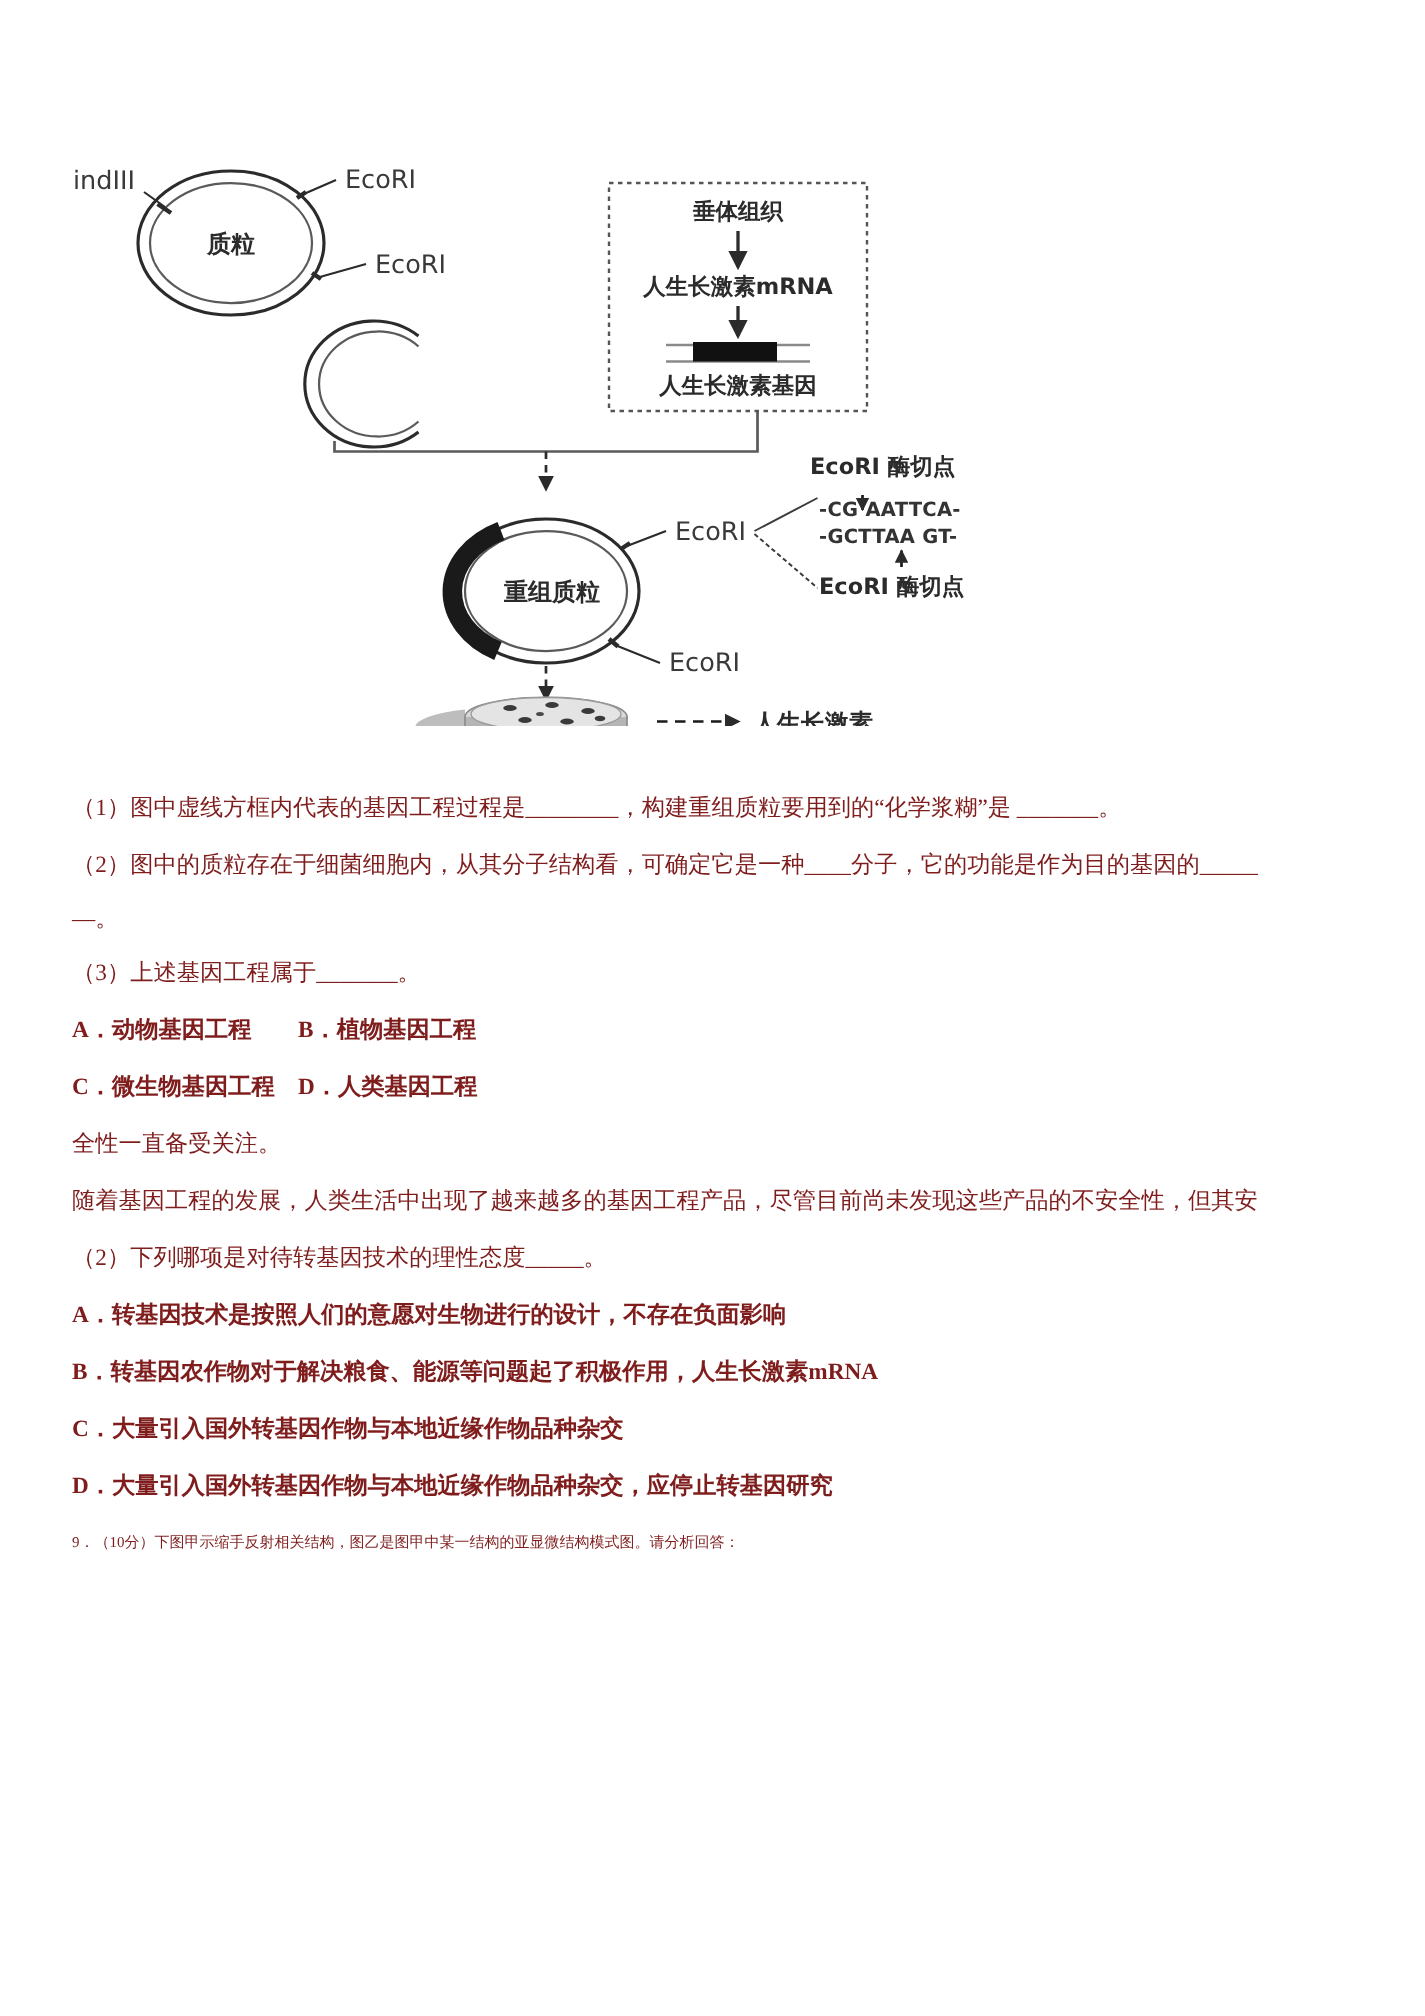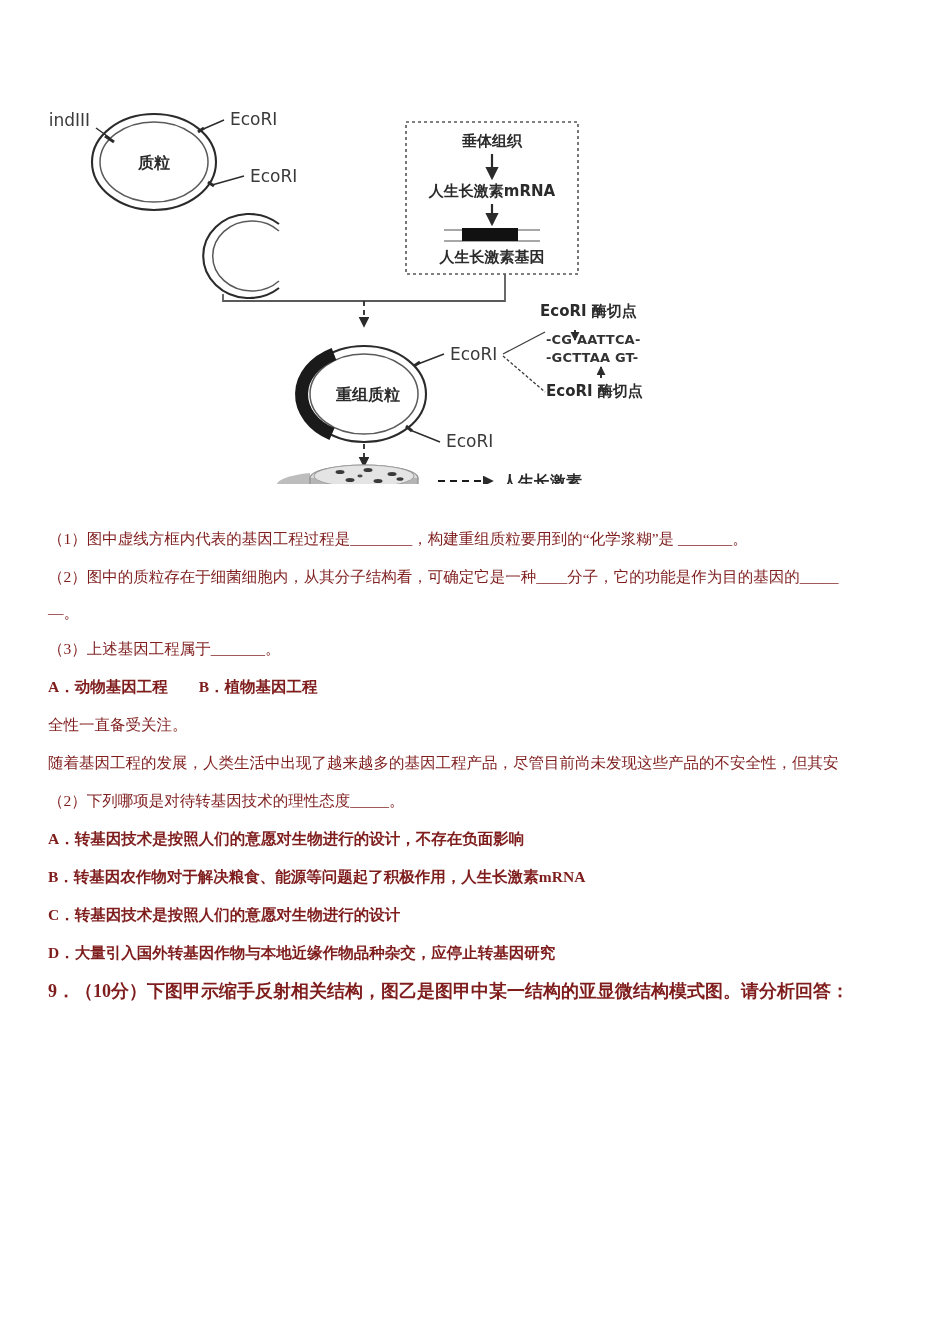--- a/index.html
+++ b/index.html
@@ -56,22 +56,21 @@
     white-space: pre-wrap;
     font-family: "Liberation Serif", "DejaVu Serif", serif;
   }
   .qline.bold-opt {
     font-weight: bold;
   }
   .qline.para {
     line-height: 38px;
   }
   .qline.last-item {
-    font-size: 18px;
-    font-weight: bold;
+    font-size: 10px;
   }
   .blank-tail {
     display: block;
     line-height: 34px;
   }
 </style>
 </head>
 <body>
 
 <div id="diagram-figure">
@@ -181,21 +180,22 @@
     <text class="dg-label-cn" x="454" y="383" font-size="16">人生长激素</text>
   </svg>
 </div>
 
 <div id="question-body">
   <div class="qline">（1）图中虚线方框内代表的基因工程过程是________，构建重组质粒要用到的“化学浆糊”是 _______。</div>
   <div class="qline">（2）图中的质粒存在于细菌细胞内，从其分子结构看，可确定它是一种____分子，它的功能是作为目的基因的_____</div>
   <div class="qline blank-tail">—。</div>
   <div class="qline">（3）上述基因工程属于_______。</div>
   <div class="qline bold-opt">A．动物基因工程　　B．植物基因工程</div>
+  <div class="qline bold-opt">C．微生物基因工程　D．人类基因工程</div>
   <div class="qline para">全性一直备受关注。</div>
   <div class="qline para">随着基因工程的发展，人类生活中出现了越来越多的基因工程产品，尽管目前尚未发现这些产品的不安全性，但其安</div>
   <div class="qline">（2）下列哪项是对待转基因技术的理性态度_____。</div>
   <div class="qline bold-opt">A．转基因技术是按照人们的意愿对生物进行的设计，不存在负面影响</div>
   <div class="qline bold-opt">B．转基因农作物对于解决粮食、能源等问题起了积极作用，人生长激素mRNA</div>
-  <div class="qline bold-opt">C．转基因技术是按照人们的意愿对生物进行的设计</div>
+  <div class="qline bold-opt">C．大量引入国外转基因作物与本地近缘作物品种杂交</div>
   <div class="qline bold-opt">D．大量引入国外转基因作物与本地近缘作物品种杂交，应停止转基因研究</div>
   <div class="qline last-item">9．（10分）下图甲示缩手反射相关结构，图乙是图甲中某一结构的亚显微结构模式图。请分析回答：</div>
 </div>
 
 </body></html>

